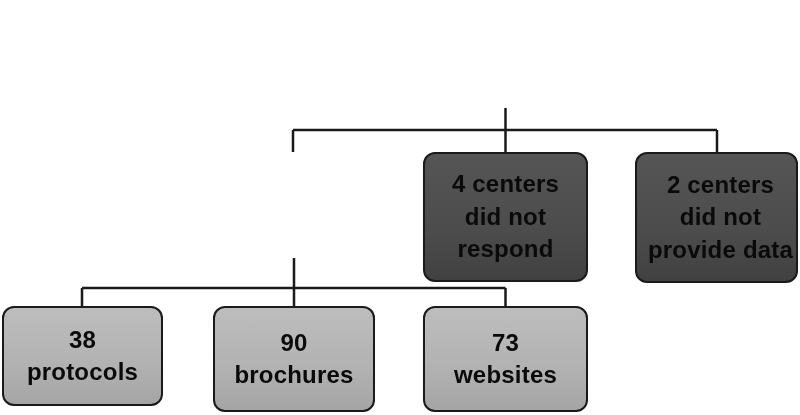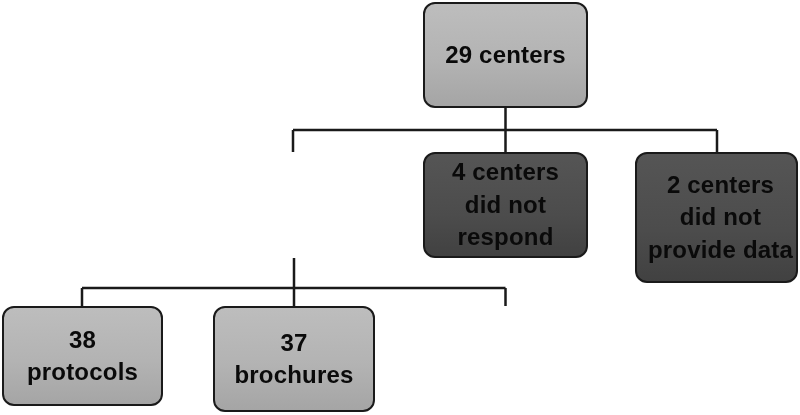--- a/index.html
+++ b/index.html
@@ -42,59 +42,60 @@
     white-space: pre-line;
     color: #0a0a0a;
     font-size: 24px;
     font-weight: 600;
     line-height: 1.35;
     letter-spacing: 0.2px;
   }
   
   #node-root         { left: 423px; top: 2px;   width: 165px; height: 106px; }
   #node-participated { left: 213px; top: 152px; width: 160px; height: 106px; }
-  #node-not-respond  { left: 423px; top: 152px; width: 165px; height: 106px; }
+  #node-not-respond  { left: 423px; top: 152px; width: 165px; height: 130px; }
   #node-not-provide  { left: 635px; top: 152px; width: 163px; height: 131px; padding-left: 8px; }
   #node-protocols    { left: 2px;   top: 306px; width: 161px; height: 100px; }
   #node-brochures    { left: 213px; top: 306px; width: 162px; height: 106px; }
   #node-websites     { left: 423px; top: 306px; width: 165px; height: 106px; }
 </style>
 </head>
 <body>
 
 <div id="stage">
 
   <svg id="connectors" viewBox="0 0 800 415" xmlns="http://www.w3.org/2000/svg">
 
     <path d="M505.5 108 V130 M293 130 H717 M293 130 V152 M505.5 130 V152 M717 130 V152" stroke="#1a1a1a" stroke-width="2.5" fill="none"></path>
 
     <path d="M294 258 V288 M82 288 H505.5 M82 288 V306 M294 288 V306 M505.5 288 V306" stroke="#1a1a1a" stroke-width="2.5" fill="none"></path>
   </svg>
 
-  <div id="node-root" class="node node--light">
-    <span class="node-label">29 centers</span>
-  </div>
 
 
   <div id="node-not-respond" class="node node--dark">
     <span class="node-label">4 centers
 did not
 respond</span>
   </div>
 
   <div id="node-not-provide" class="node node--dark">
     <span class="node-label">2 centers
 did not
 provide data</span>
   </div>
 
   <div id="node-protocols" class="node node--light">
     <span class="node-label">38
 protocols</span>
   </div>
 
   <div id="node-brochures" class="node node--light">
-    <span class="node-label">37
+    <span class="node-label">90
 brochures</span>
   </div>
 
+  <div id="node-websites" class="node node--light">
+    <span class="node-label">73
+websites</span>
+  </div>
 
 </div>
 
 </body></html>

